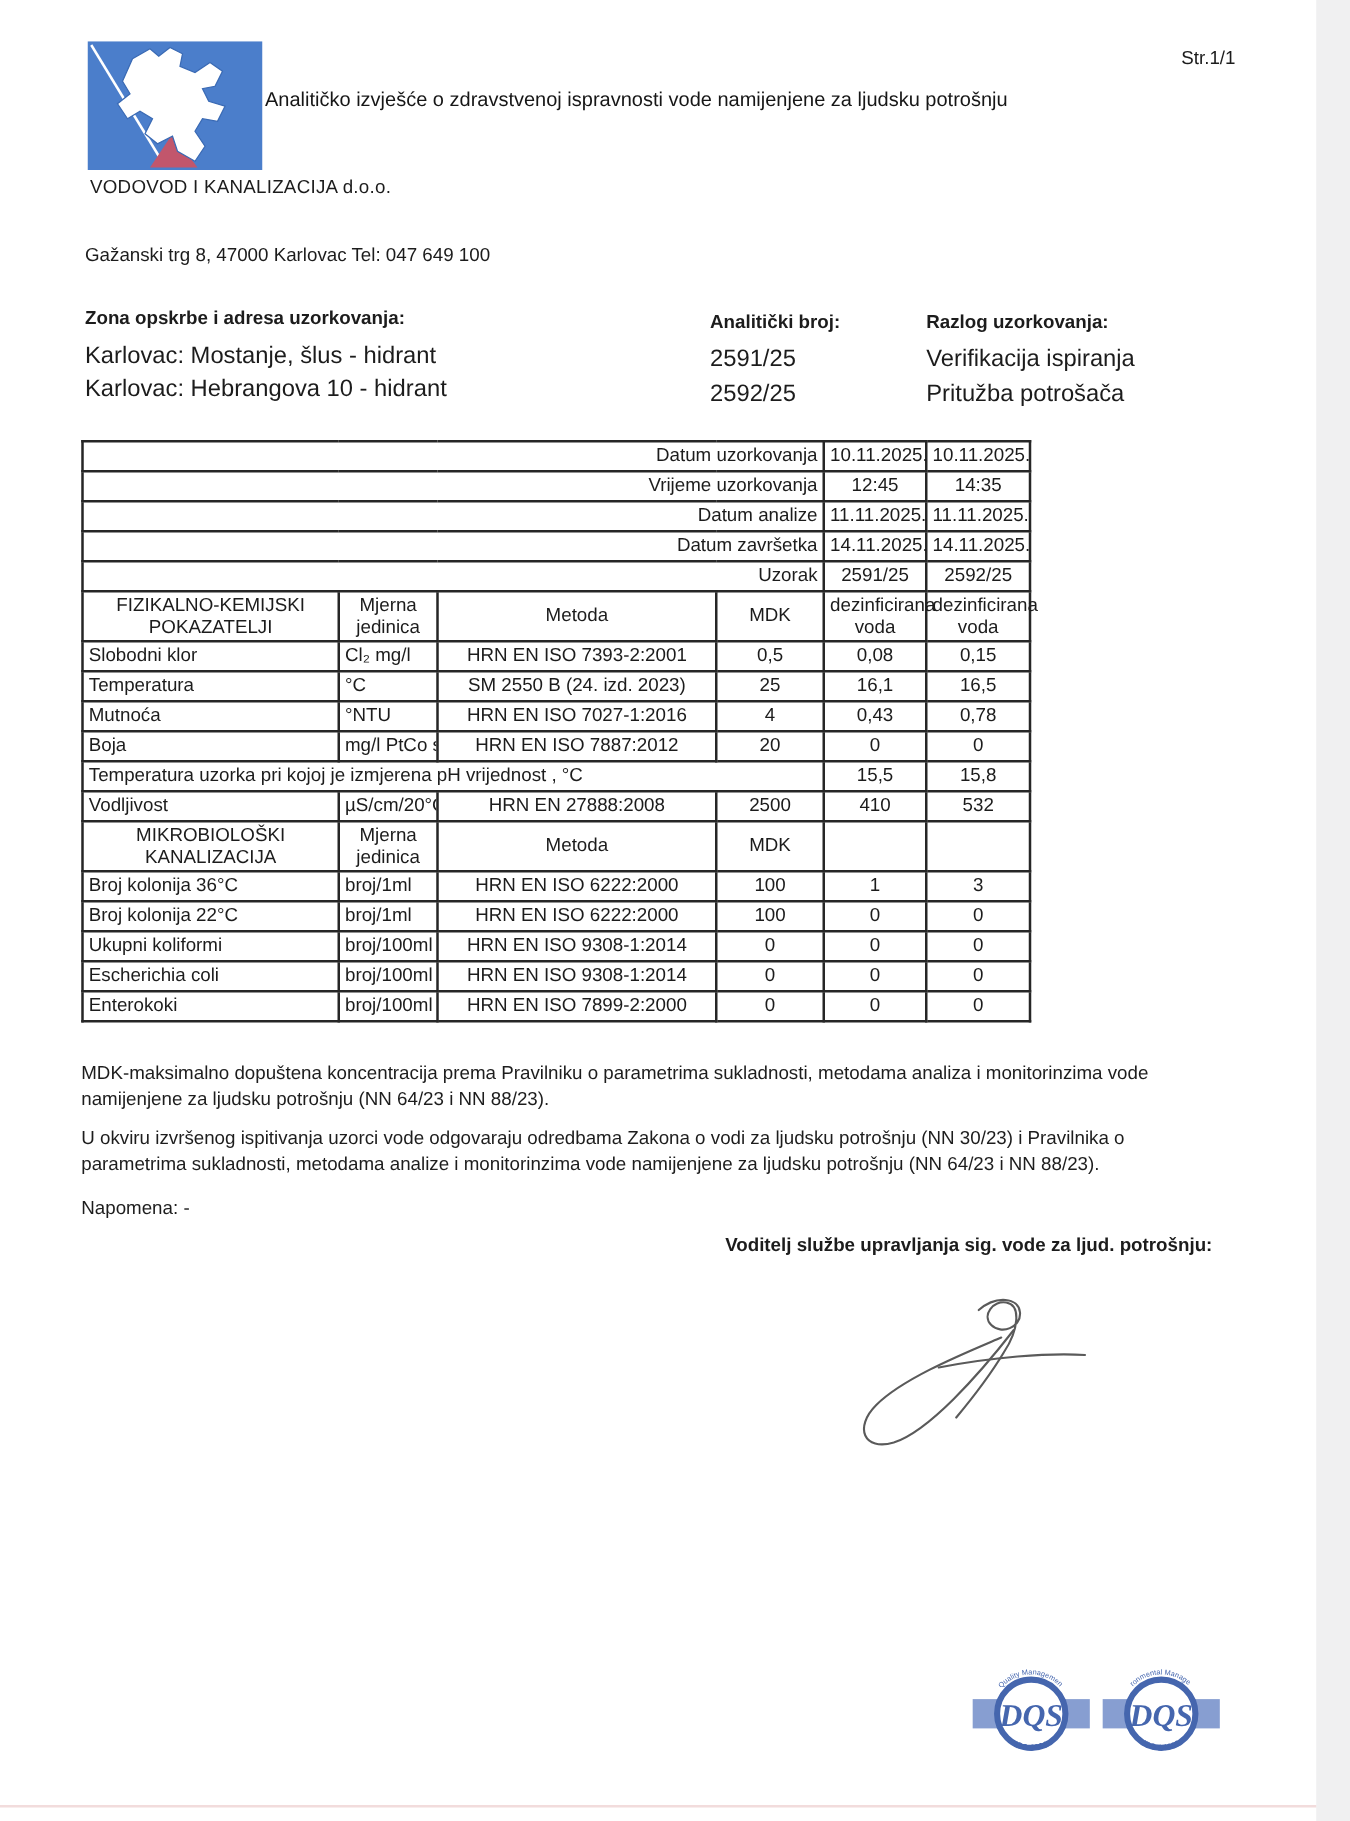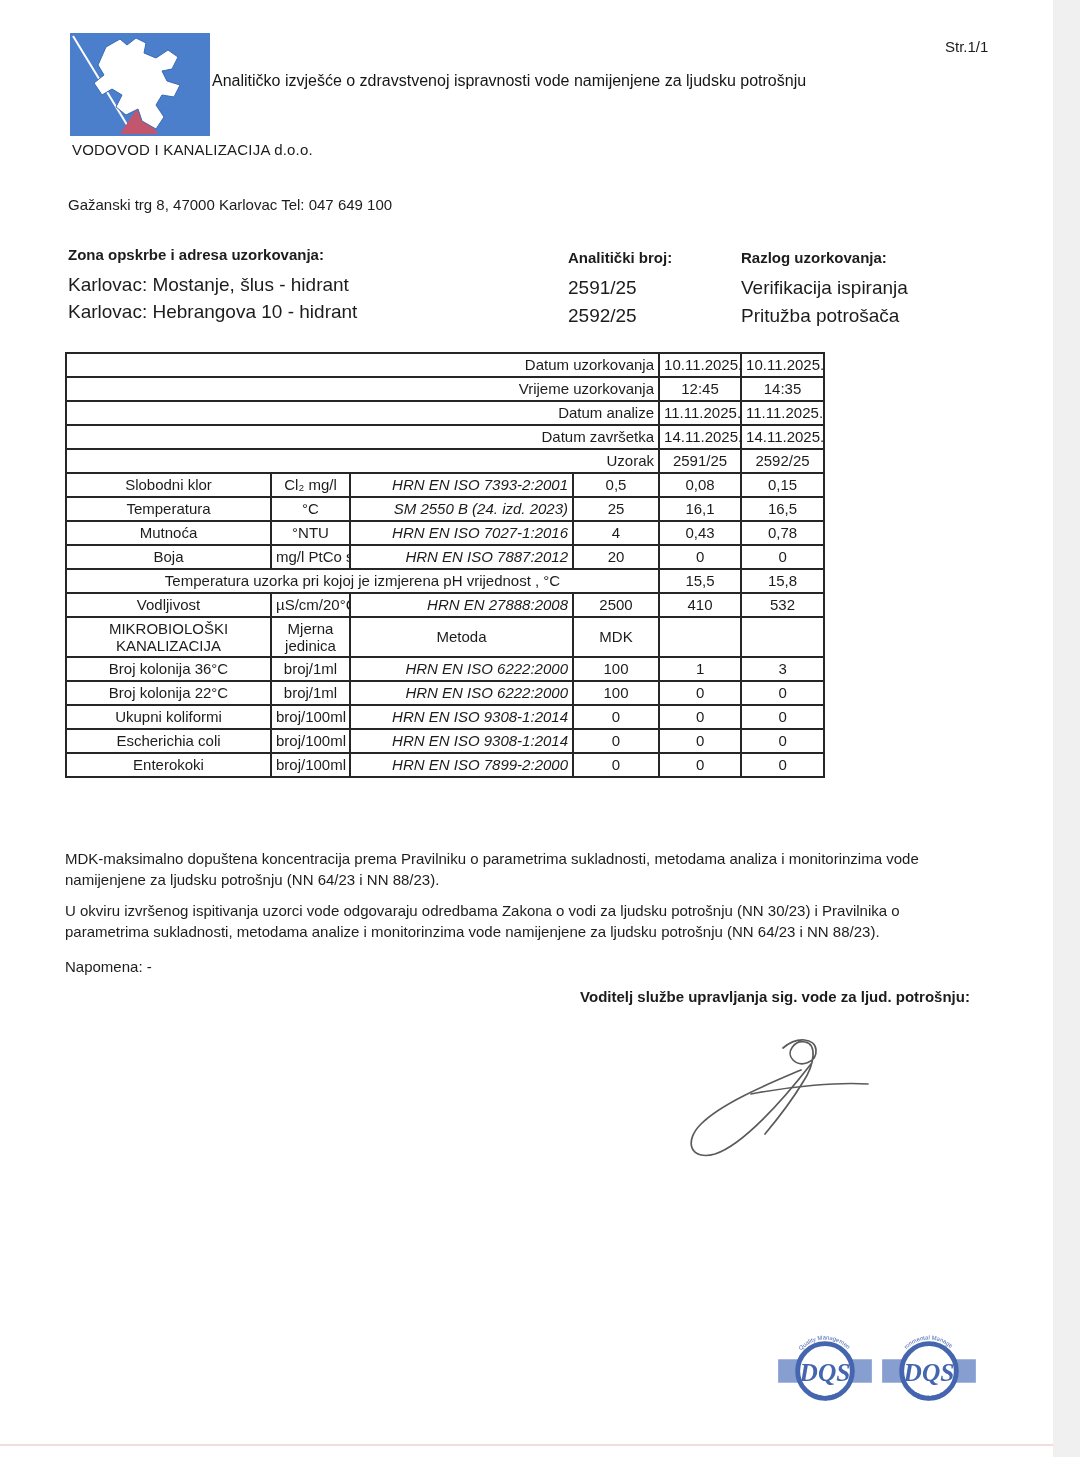--- a/index.html
+++ b/index.html
@@ -31,24 +31,24 @@
     font-weight:normal;line-height:1.15;
   }
   tr.r-meta td{height:24px;}
   tr.r-sec th{height:40px;}
   tr.r-data td{height:24px;}
   .meta-label{text-align:right;font-weight:bold;padding-right:7px;}
   .val{text-align:center;}
   .b{font-weight:bold;}
   .sec{font-weight:bold;text-align:center;}
   .small-h{font-size:11px;text-align:center;line-height:1.25;}
-  .pname{text-align:center;white-space:nowrap;overflow:hidden;}
-  .unit{text-align:center;font-size:14px;white-space:nowrap;overflow:hidden;}
+  .pname{text-align:left;white-space:nowrap;overflow:hidden;}
+  .unit{text-align:left;font-size:14px;white-space:nowrap;overflow:hidden;}
   .unit-tiny{font-size:10.5px;}
-  .method{text-align:right;white-space:nowrap;overflow:hidden;font-style:italic;}
+  .method{text-align:center;white-space:nowrap;overflow:hidden;}
 
   .para{font-size:15px;line-height:21px;color:#1d1d1d;}
   .sig-role{left:560px;top:988px;width:430px;text-align:center;font-weight:bold;font-size:15px;}
   .sig-name{left:560px;top:1014px;width:430px;text-align:center;font-size:15px;}
 </style>
 </head>
 <body>
 
 <div class="page">
 
@@ -111,20 +111,28 @@
         <td colspan="4" class="meta-label">Datum završetka</td>
         <td class="val">14.11.2025.</td>
         <td class="val">14.11.2025.</td>
       </tr>
       <tr class="r-meta">
         <td colspan="4" class="meta-label">Uzorak</td>
         <td class="val b">2591/25</td>
         <td class="val b">2592/25</td>
       </tr>
 
+      <tr class="r-sec">
+        <th class="sec">FIZIKALNO-KEMIJSKI POKAZATELJI</th>
+        <th class="sec">Mjerna jedinica</th>
+        <th class="sec">Metoda</th>
+        <th class="sec">MDK</th>
+        <th class="small-h">dezinficirana voda</th>
+        <th class="small-h">dezinficirana voda</th>
+      </tr>
 
       <tr class="r-data">
         <td class="pname">Slobodni klor</td>
         <td class="unit">Cl₂ mg/l</td>
         <td class="method">HRN EN ISO 7393-2:2001</td>
         <td class="val">0,5</td>
         <td class="val">0,08</td>
         <td class="val">0,15</td>
       </tr>
       <tr class="r-data">

